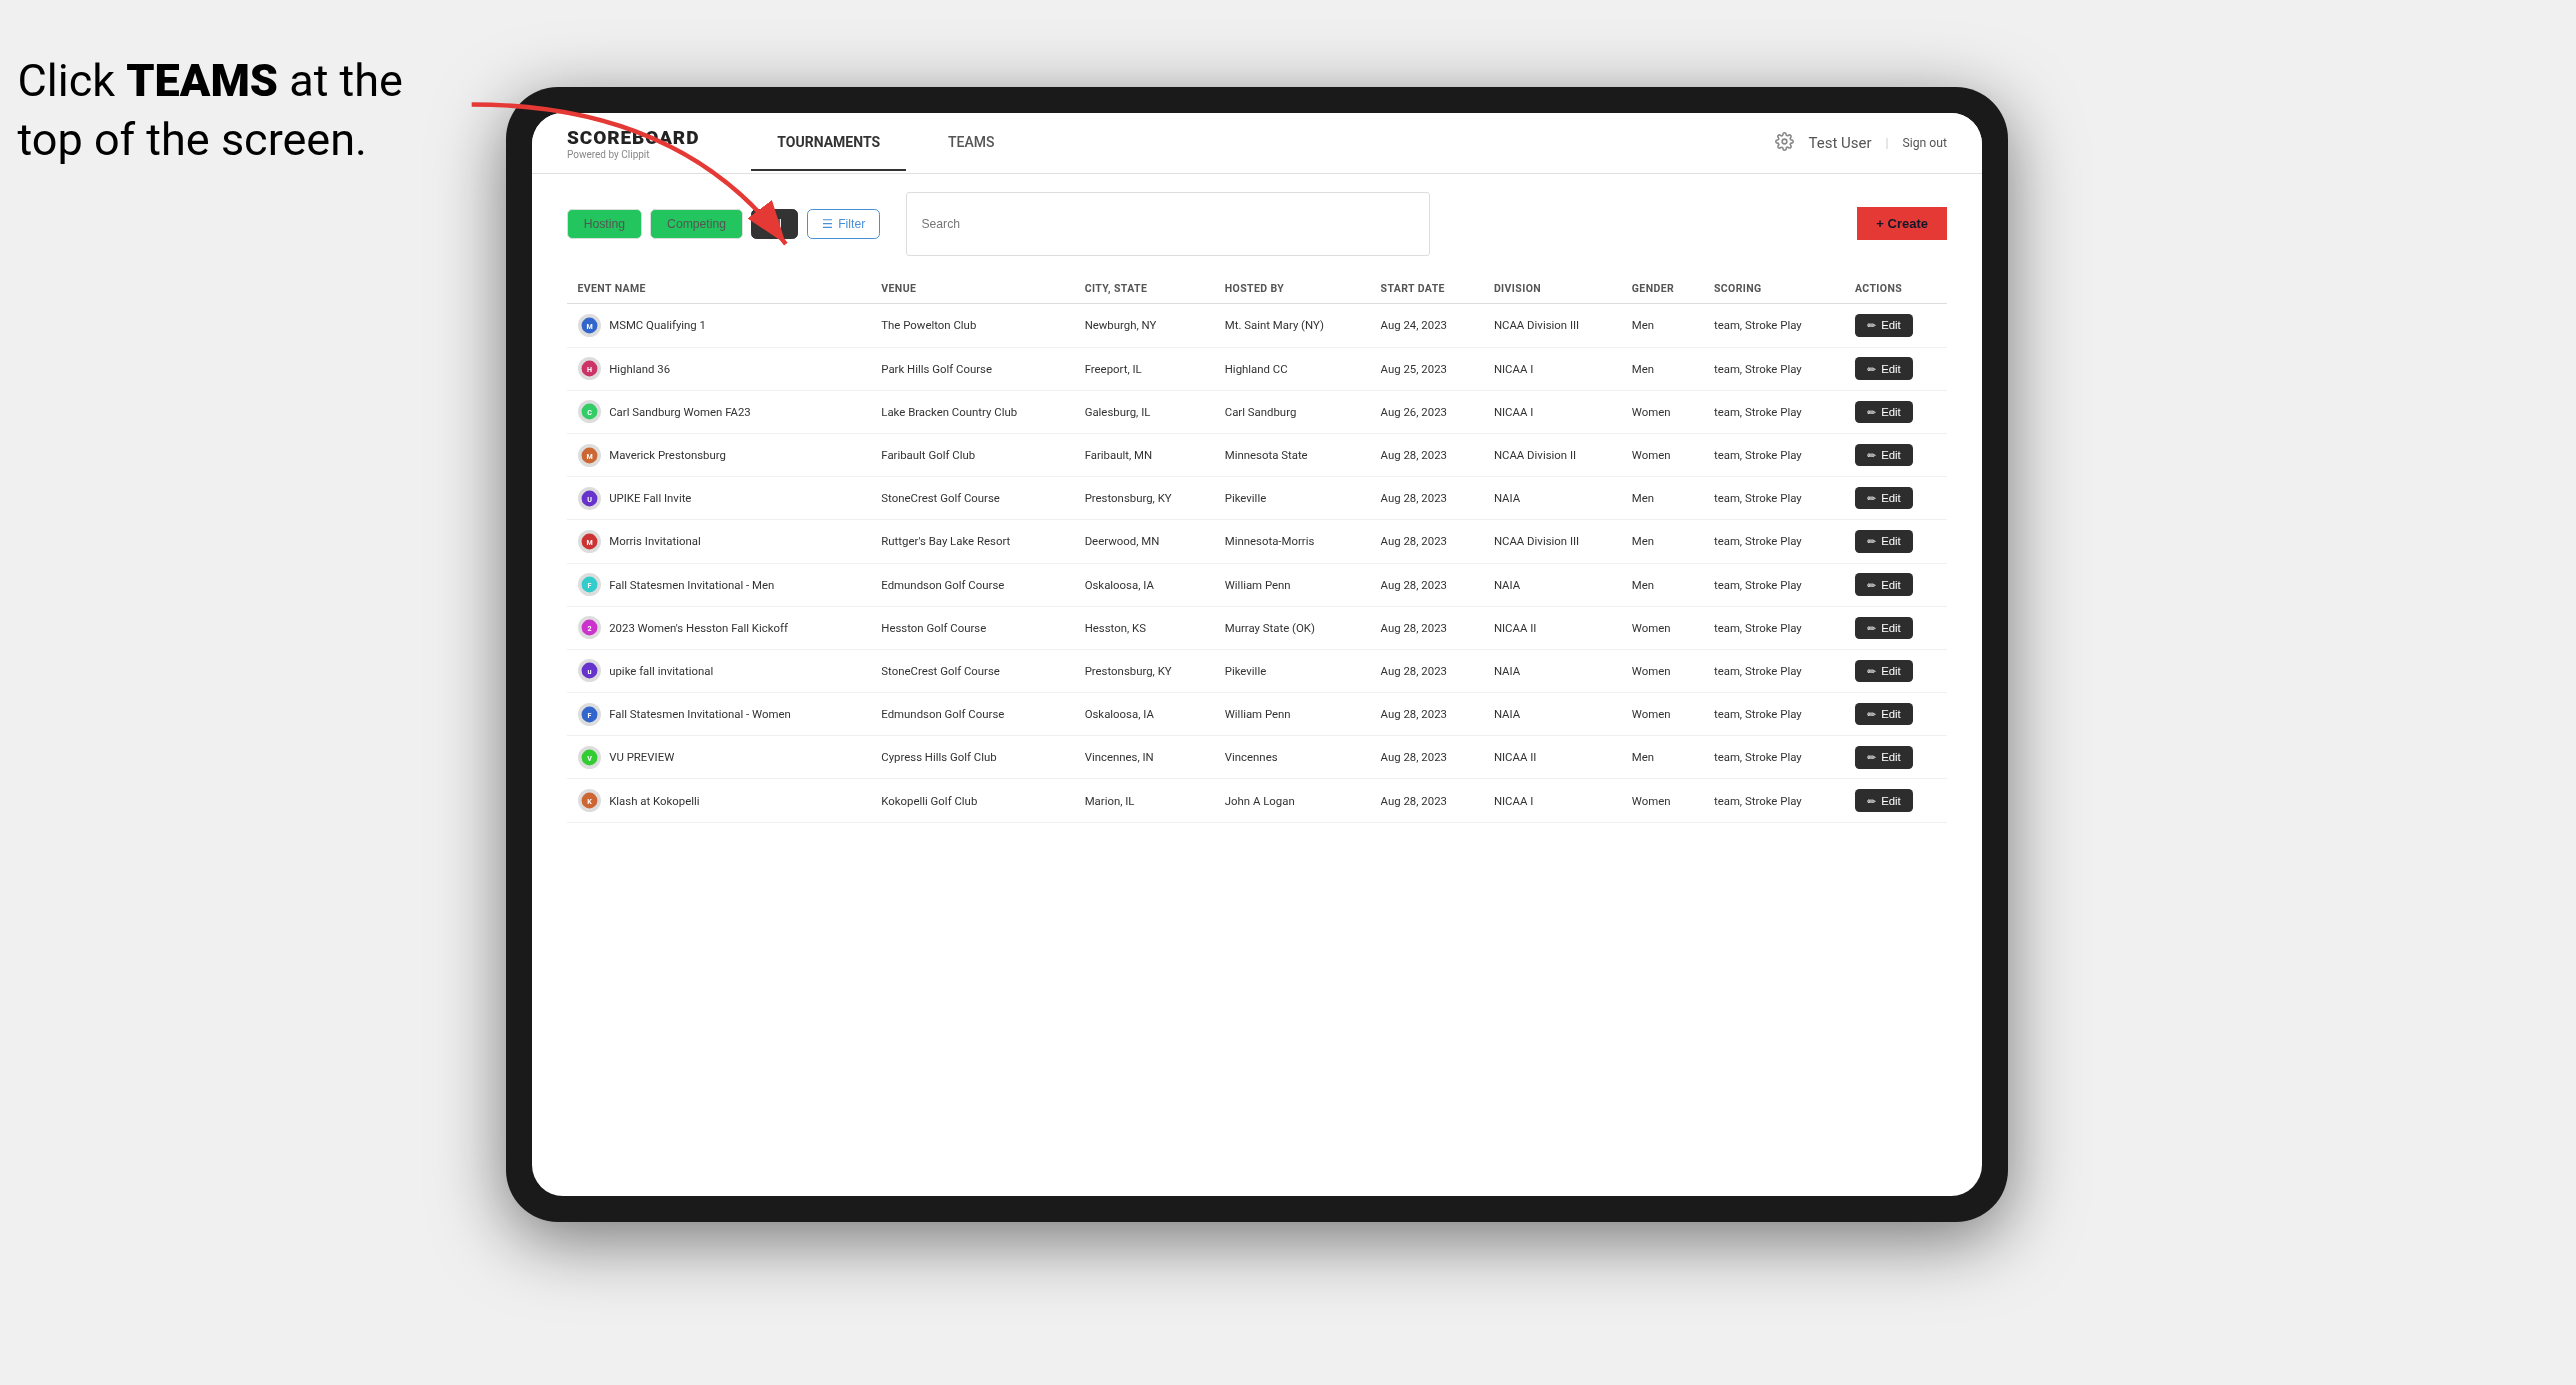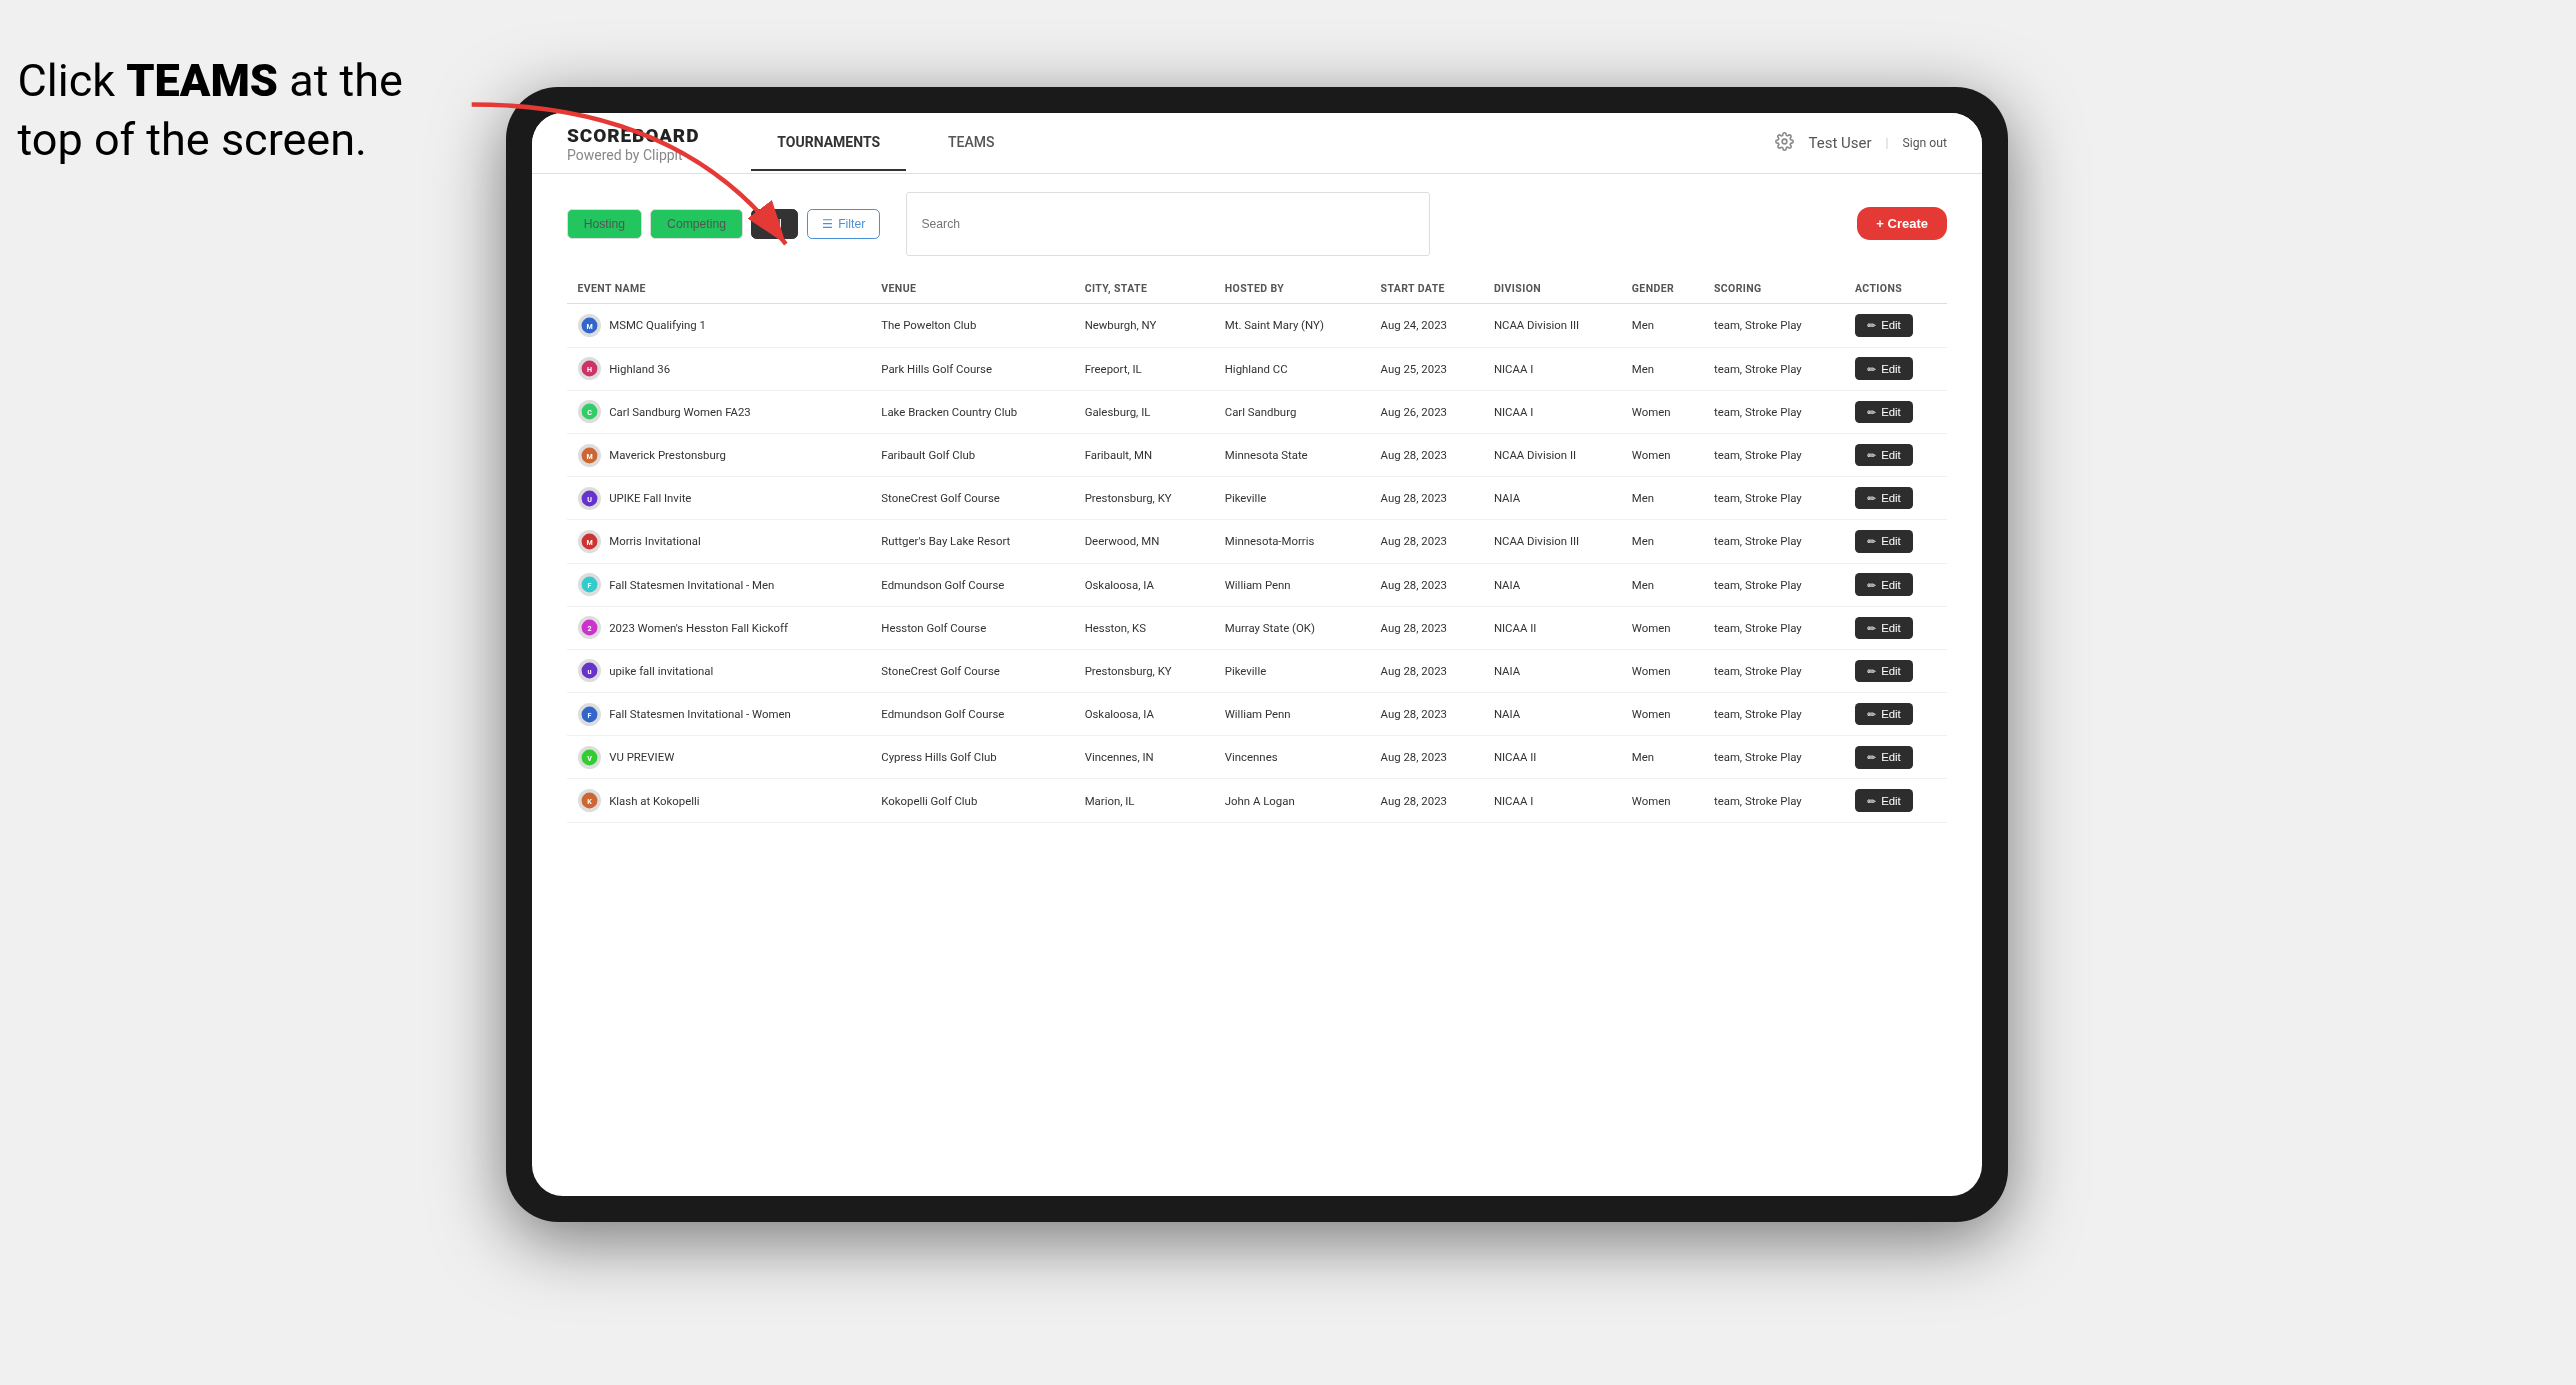--- a/index.html
+++ b/index.html
@@ -79,21 +79,21 @@
       flex-direction: column;
       margin-right: 52px;
     }
     .logo-text {
       font-size: 19px;
       font-weight: 900;
       letter-spacing: 0.9px;
       color: #222;
     }
     .logo-sub {
-      font-size: 14px;
+      font-size: 10px;
       color: #888;
     }
     .nav-tabs {
       display: flex;
       gap: 16px;
       flex: 1;
       text-align: center;
     }
     .nav-tab {
       padding: 19px 26px;
@@ -180,23 +180,23 @@
       padding: 24px 14px;
       border: 0.9px solid #ddd;
       border-radius: 3px;
       font-size: 12.2px;
       color: #555;
     }
     .create-btn {
       margin-left: auto;
       padding: 8.7px 19px;
       background: #e53935;
-      color: #ffffff;
+      color: #0f172a;
       border: none;
-      border-radius: 13px;
+      border-radius: 0;
       font-size: 13px;
       font-weight: 600;
       cursor: pointer;
     }
 
     
     .table-container {
       flex: 1;
       overflow-y: auto;
     }

